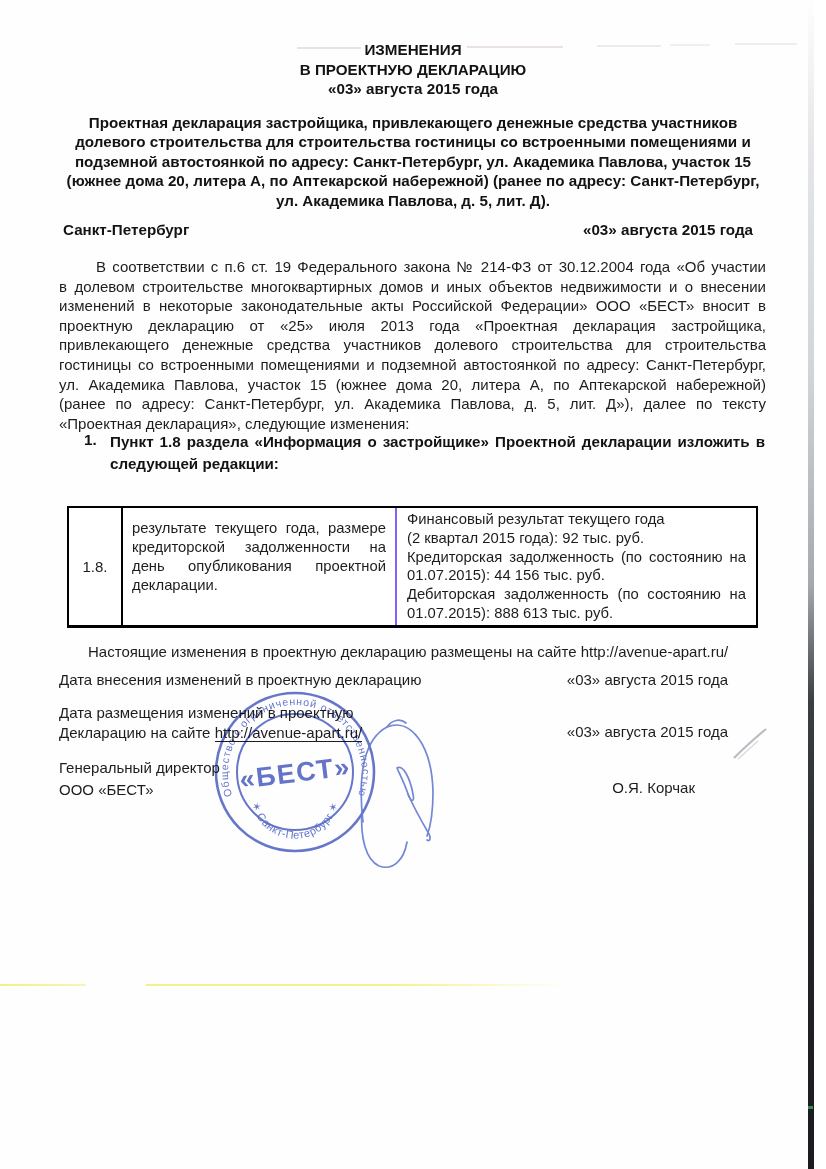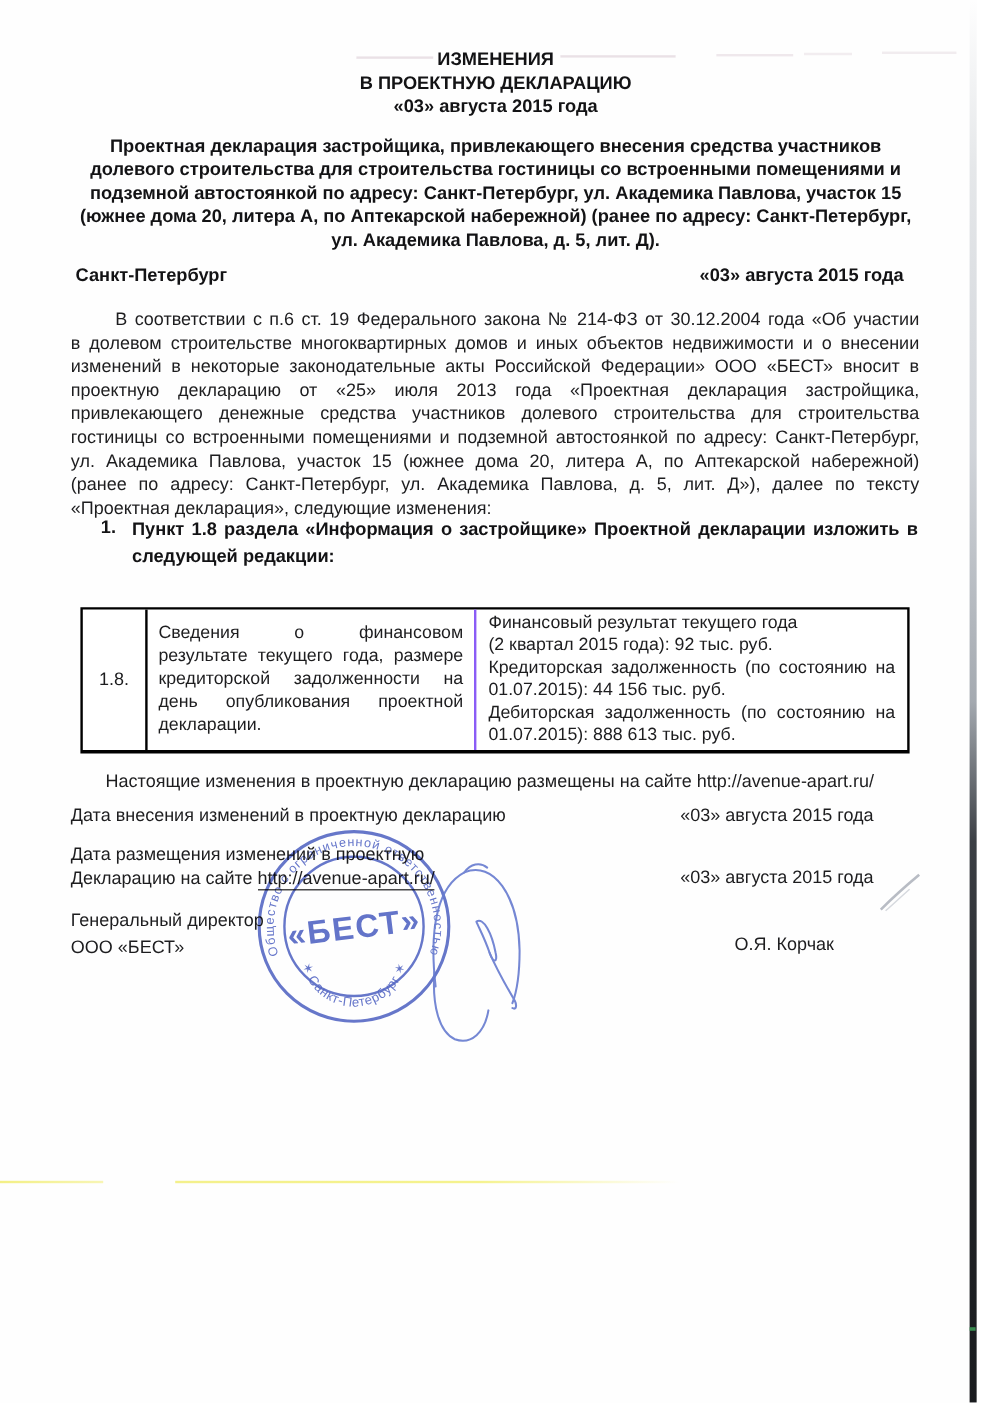--- a/index.html
+++ b/index.html
@@ -78,21 +78,21 @@
   <div class="edge-strip"></div>
   <div class="green-tick"></div>
 
   <div class="abs title-block">
     <div>ИЗМЕНЕНИЯ</div>
     <div>В ПРОЕКТНУЮ ДЕКЛАРАЦИЮ</div>
     <div>«03» августа 2015 года</div>
   </div>
 
   <div class="abs subtitle-block">
-    <div class="cline">Проектная декларация застройщика, привлекающего внесения средства участников</div>
+    <div class="cline">Проектная декларация застройщика, привлекающего денежные средства участников</div>
     <div class="cline">долевого строительства для строительства гостиницы со встроенными помещениями и</div>
     <div class="cline">подземной автостоянкой по адресу: Санкт-Петербург, ул. Академика Павлова, участок 15</div>
     <div class="cline">(южнее дома 20, литера А, по Аптекарской набережной) (ранее по адресу: Санкт-Петербург,</div>
     <div class="cline">ул. Академика Павлова, д. 5, лит. Д).</div>
   </div>
 
   <div class="abs cityrow-city">Санкт-Петербург</div>
   <div class="abs cityrow-date">«03» августа 2015 года</div>
 
   <div class="abs intro-block">
@@ -111,21 +111,20 @@
   <div class="abs list-text">
     <div class="jline">Пункт 1.8 раздела «Информация о застройщике» Проектной декларации изложить в</div>
     <div class="lline">следующей редакции:</div>
   </div>
 
   <div class="abs tbl">
     <div class="c1">
       <span>1.8.</span>
     </div>
     <div class="c2">
-      <div class="jline">Сведения о финансовом</div>
       <div class="jline">результате текущего года, размере</div>
       <div class="jline">кредиторской задолженности на</div>
       <div class="jline">день опубликования проектной</div>
       <div class="lline">декларации.</div>
     </div>
     <div class="c3">
       <div class="lline">Финансовый результат текущего года</div>
       <div class="lline">(2 квартал 2015 года): 92 тыс. руб.</div>
       <div class="jline">Кредиторская задолженность (по состоянию на</div>
       <div class="lline">01.07.2015):  44 156 тыс. руб.</div>

